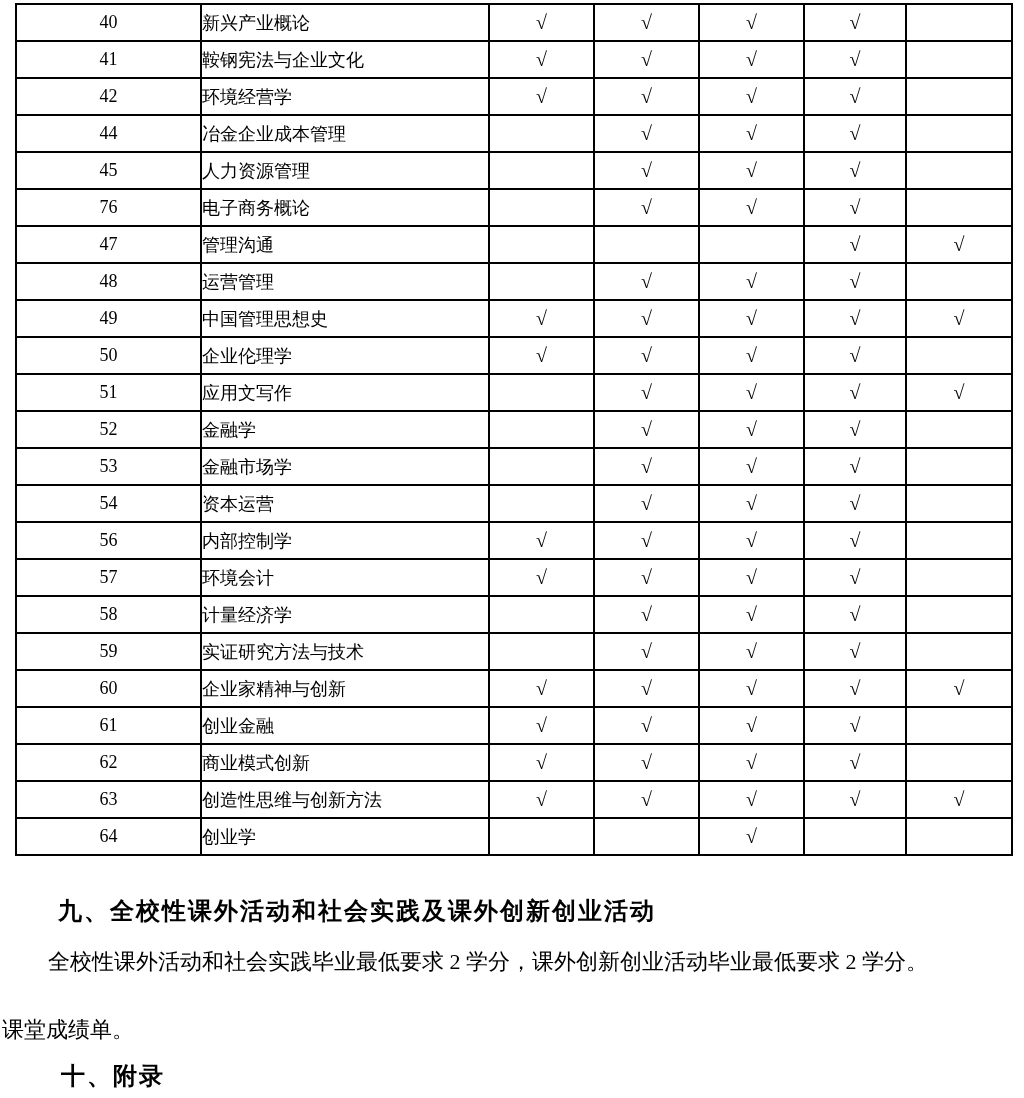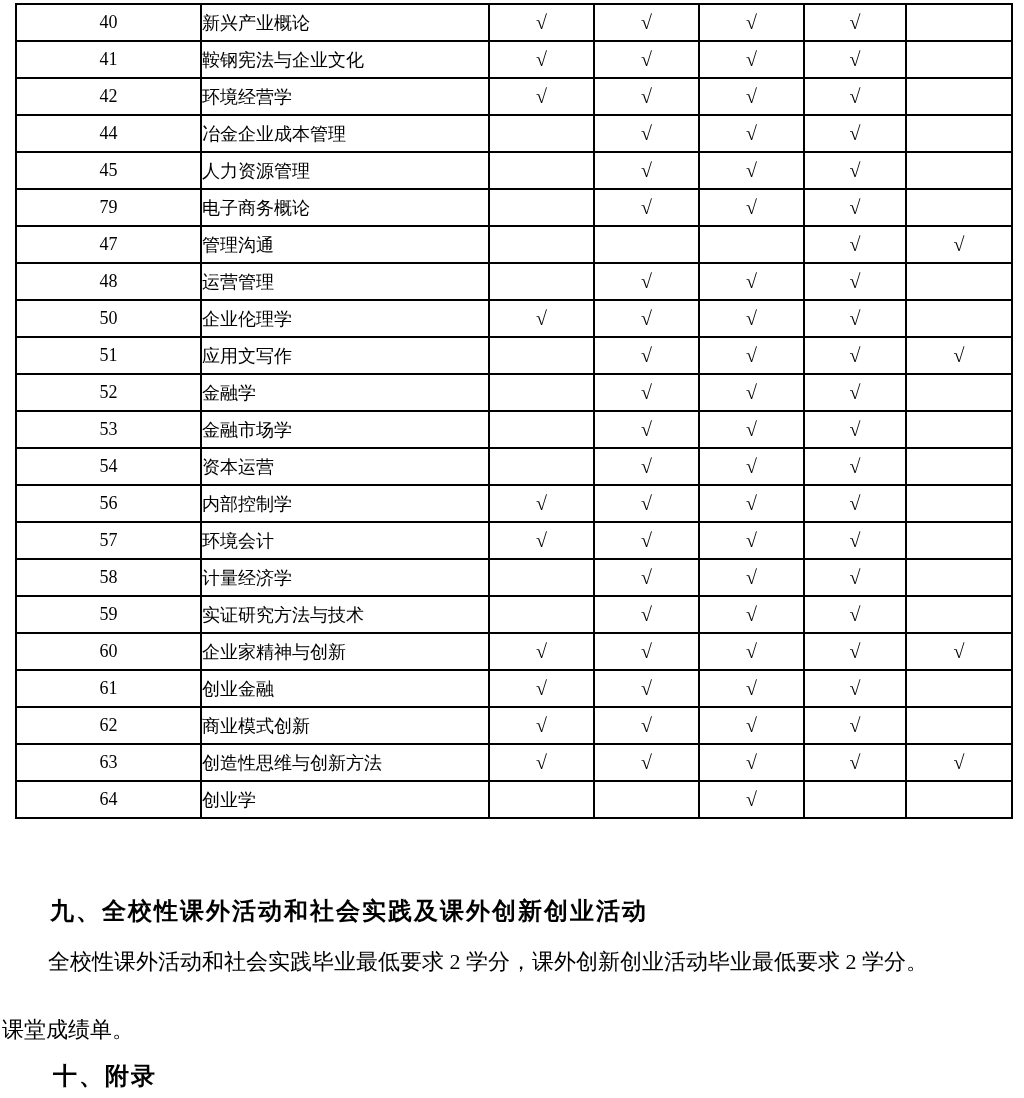--- a/index.html
+++ b/index.html
@@ -49,20 +49,21 @@
     font-size: 20px;
   }
   .heading {
     position: absolute;
     font-family: "Liberation Sans", sans-serif;
     font-weight: bold;
     font-size: 24px;
     letter-spacing: 2px;
     white-space: nowrap;
     line-height: 28px;
+    margin-left: 8px;
   }
   .heading-9 { left: 50px; top: 897px; }
   .heading-10 { left: 53px; top: 1062px; }
   .bodyline {
     position: absolute;
     font-family: "Liberation Serif", serif;
     font-size: 22px;
     line-height: 26px;
     white-space: nowrap;
   }
@@ -125,21 +126,21 @@
         <tr>
           <td class="cell-num">45</td>
           <td class="cell-name">人力资源管理</td>
           <td class="cell-check"></td>
           <td class="cell-check">√</td>
           <td class="cell-check">√</td>
           <td class="cell-check">√</td>
           <td class="cell-check"></td>
         </tr>
         <tr>
-          <td class="cell-num">79</td>
+          <td class="cell-num">76</td>
           <td class="cell-name">电子商务概论</td>
           <td class="cell-check"></td>
           <td class="cell-check">√</td>
           <td class="cell-check">√</td>
           <td class="cell-check">√</td>
           <td class="cell-check"></td>
         </tr>
         <tr>
           <td class="cell-num">47</td>
           <td class="cell-name">管理沟通</td>
@@ -152,20 +153,29 @@
         <tr>
           <td class="cell-num">48</td>
           <td class="cell-name">运营管理</td>
           <td class="cell-check"></td>
           <td class="cell-check">√</td>
           <td class="cell-check">√</td>
           <td class="cell-check">√</td>
           <td class="cell-check"></td>
         </tr>
         <tr>
+          <td class="cell-num">49</td>
+          <td class="cell-name">中国管理思想史</td>
+          <td class="cell-check">√</td>
+          <td class="cell-check">√</td>
+          <td class="cell-check">√</td>
+          <td class="cell-check">√</td>
+          <td class="cell-check">√</td>
+        </tr>
+        <tr>
           <td class="cell-num">50</td>
           <td class="cell-name">企业伦理学</td>
           <td class="cell-check">√</td>
           <td class="cell-check">√</td>
           <td class="cell-check">√</td>
           <td class="cell-check">√</td>
           <td class="cell-check"></td>
         </tr>
         <tr>
           <td class="cell-num">51</td>

